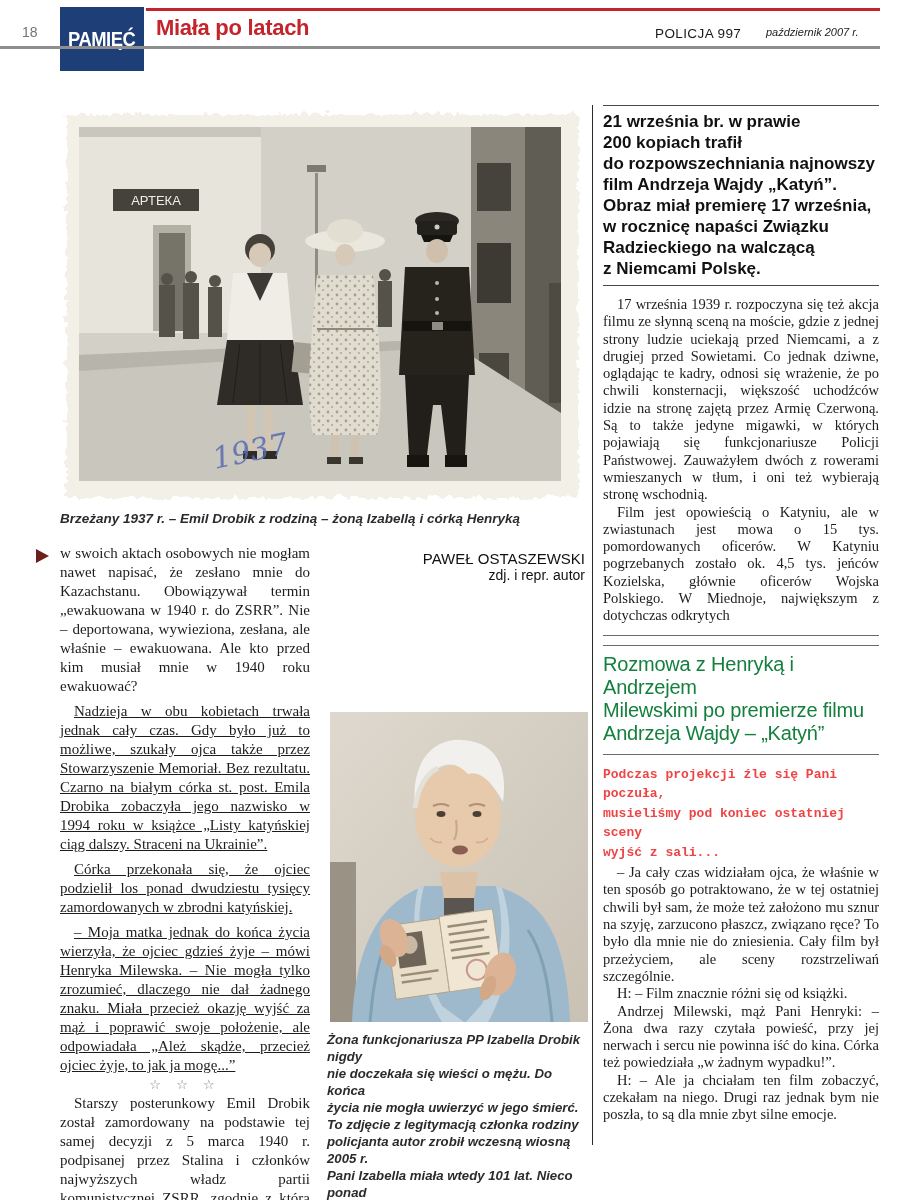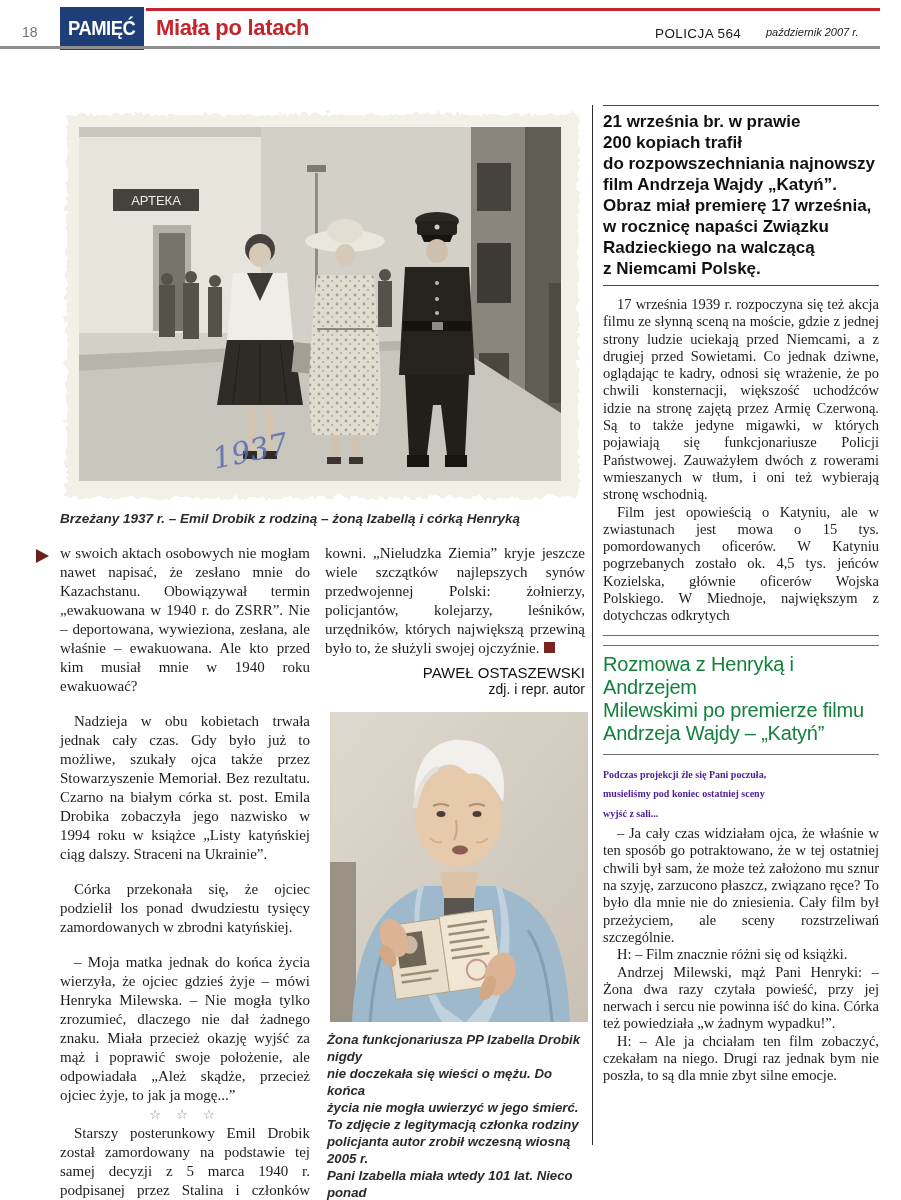--- a/index.html
+++ b/index.html
@@ -1,21 +1,21 @@
 <!DOCTYPE html>
 <html lang="pl"><head>
 <meta charset="utf-8">
 <style>
   html,body{margin:0;padding:0;background:#ffffff;}
   body{width:901px;height:1200px;overflow:hidden;position:relative;
        font-family:"Liberation Serif",serif;color:#1c1c1c;}
   .abs{position:absolute;}
   
   .page-num{left:22px;top:24px;font-family:"Liberation Sans",sans-serif;font-size:14px;color:#737373;}
-  .section-box{left:60px;top:7px;width:84px;height:43px;background:#1d3e76;
+  .section-box{left:60px;top:7px;width:84px;height:64px;background:#1d3e76;
     display:flex;align-items:center;justify-content:center;}
   .section-box span{font-family:"Liberation Sans",sans-serif;font-weight:bold;
     color:#fff;font-size:20px;letter-spacing:-0.5px;transform:scaleX(.92);}
   .red-rule{left:146px;top:8px;width:734px;height:3px;background:#c4242b;}
   .page-title{left:156px;top:15px;font-family:"Liberation Sans",sans-serif;
     font-weight:bold;font-size:22px;color:#c4242b;letter-spacing:-0.3px;}
   .mag-name{left:655px;top:26px;font-family:"Liberation Sans",sans-serif;font-size:13.5px;color:#1a1a1a;letter-spacing:.4px;}
   .mag-date{left:766px;top:26px;font-family:"Liberation Sans",sans-serif;font-style:italic;font-size:11px;color:#1a1a1a;}
   .gray-rule{left:0;top:46px;width:880px;height:2.5px;background:#8e8e8e;}
   
@@ -24,55 +24,55 @@
     font-family:"Liberation Sans",sans-serif;font-style:italic;font-weight:bold;
     font-size:13.5px;color:#2b2b2b;}
   .photo2{left:330px;top:712px;border:0;}
   .photo2-caption{left:327px;top:1031px;width:262px;
     font-family:"Liberation Sans",sans-serif;font-style:italic;font-weight:bold;
     font-size:13.2px;line-height:17px;color:#2b2b2b;white-space:pre-line;}
   
   .colA{left:60px;top:544px;width:250px;}
   .colB{left:325px;top:544px;width:260px;}
   .colA p,.colB p{margin:0;font-size:15px;line-height:19px;text-align:justify;}
-  .colA p+p,.colB p+p{margin-top:16px;}
+  .colA p+p,.colB p+p{margin-top:6px;text-decoration:underline;}
   .indent{text-indent:14px;}
   .arrow-marker{left:36px;top:549px;width:0;height:0;
     border-left:13px solid #6d1f1b;border-top:7px solid transparent;border-bottom:7px solid transparent;}
   .stars{text-align:center;color:#888;font-size:13px;letter-spacing:6px;line-height:19px;}
   .endmark{display:inline-block;width:11px;height:11px;background:#7a2320;margin-left:4px;vertical-align:baseline;}
   .byline{margin-top:6px;text-align:right;font-family:"Liberation Sans",sans-serif;
     font-weight:normal;font-size:15px;color:#111;}
   .byline2{text-align:right;font-family:"Liberation Sans",sans-serif;font-size:14px;color:#111;}
   
   .vdivider{left:592px;top:105px;width:1px;height:1040px;background:#2a2a2a;}
   .rcol{left:603px;top:105px;width:276px;}
   .hr-dark{border:0;border-top:1.5px solid #4a4a4a;margin:0;}
   .hr-mid{border:0;border-top:1px solid #6a6a6a;margin:0;}
   .lead{margin:5px 0 6px 0;font-family:"Liberation Sans",sans-serif;font-weight:bold;
     font-size:17px;line-height:21px;color:#111;white-space:pre-line;}
   .rcol .article p{margin:0;font-size:14.5px;line-height:17.3px;text-align:justify;}
   .article{margin-top:10px;margin-bottom:10px;}
   .sect-gap{height:9px;}
   .interview-heading{margin:7px 0 9px 0;font-family:"Liberation Sans",sans-serif;
     font-size:20px;line-height:23px;font-weight:400;color:#15803d;white-space:pre-line;letter-spacing:-0.2px;}
-  .q{margin:10px 0 2px 0;font-family:Liberation Serif, serif;font-weight:bold;
-    font-size:10px;line-height:19.5px;color:#4c1d95;white-space:pre-line;}
+  .q{margin:10px 0 2px 0;font-family:Liberation Mono, monospace;font-weight:bold;
+    font-size:13px;line-height:19.5px;color:#ef4444;white-space:pre-line;}
   .a p{margin:0;font-size:14.5px;line-height:17.3px;text-align:justify;}
 </style>
 </head>
 <body>
 
 <div class="abs page-num">18</div>
 <div class="abs section-box">
   <span>PAMIĘĆ</span>
 </div>
 <div class="abs red-rule"></div>
 <div class="abs page-title">Miała po latach</div>
-<div class="abs mag-name">POLICJA 564</div>
+<div class="abs mag-name">POLICJA 997</div>
 <div class="abs mag-date">październik 2007 r.</div>
 <div class="abs gray-rule"></div>
 
 <div class="abs photo1">
 <svg width="530" height="402" viewBox="0 0 530 402">
   <defs>
     <filter id="deckle" x="-6%" y="-8%" width="112%" height="116%">
       <feTurbulence type="turbulence" baseFrequency="0.09" numOctaves="2" seed="11" result="t"></feTurbulence>
       <feDisplacementMap in="SourceGraphic" in2="t" scale="9"></feDisplacementMap>
     </filter>
@@ -183,21 +183,20 @@
 <div class="abs colA">
   <p>w swoich aktach osobowych nie mogłam nawet napisać, że zesłano mnie do Kazachstanu. Obowiązywał termin „ewakuowana w 1940 r. do ZSRR”. Nie – deportowana, wywieziona, zesłana, ale właśnie – ewakuowana. Ale kto przed kim musiał mnie w 1940 roku ewakuować?</p>
   <p class="indent">Nadzieja w obu kobietach trwała jednak cały czas. Gdy było już to możliwe, szukały ojca także przez Stowarzyszenie Memoriał. Bez rezultatu. Czarno na białym córka st. post. Emila Drobika zobaczyła jego nazwisko w 1994 roku w książce „Listy katyńskiej ciąg dalszy. Straceni na Ukrainie”.</p>
   <p class="indent">Córka przekonała się, że ojciec podzielił los ponad dwudziestu tysięcy zamordowanych w zbrodni katyńskiej.</p>
   <p class="indent">– Moja matka jednak do końca życia wierzyła, że ojciec gdzieś żyje – mówi Henryka Milewska. – Nie mogła tylko zrozumieć, dlaczego nie dał żadnego znaku. Miała przecież okazję wyjść za mąż i poprawić swoje położenie, ale odpowiadała „Ależ skądże, przecież ojciec żyje, to jak ja mogę...”</p>
   <div class="stars">☆ ☆ ☆</div>
   <p class="indent">Starszy posterunkowy Emil Drobik został zamordowany na podstawie tej samej decyzji z 5 marca 1940 r. podpisanej przez Stalina i członków najwyższych władz partii komunistycznej ZSRR, zgodnie z którą mordowano jego kolegów, funkcjonariuszy PP, z obozu w Ostaszkowie. Jego ciała nie znaleziono jednak w Miednoje. Jeńców i aresztowanych z zachodniej Ukrainy mordowano w więzieniach w Kijowie, Charkowie i Chersoniu. Potajemnie grzebano ich np. w By-</p>
 </div>
 
 <div class="abs colB">
-  <p><span>kowni. „Nieludzka Ziemia” kryje jeszcze wiele szczątków najlepszych synów przedwojennej Polski: żołnierzy, policjantów, kolejarzy, leśników, urzędników, których największą przewiną było to, że służyli swojej ojczyźnie.</span><span class="endmark"></span></p>
   <div class="byline">PAWEŁ OSTASZEWSKI</div>
   <div class="byline2">zdj. i repr. autor</div>
 </div>
 
 <div class="abs photo2">
 <svg width="258" height="310" viewBox="0 0 258 310">
   <defs>
     <linearGradient id="bg2" x1="0" y1="0" x2="1" y2="1">
       <stop offset="0" stop-color="#ded8ce"></stop>
           <stop offset="1" stop-color="#c9c1b4"></stop>

